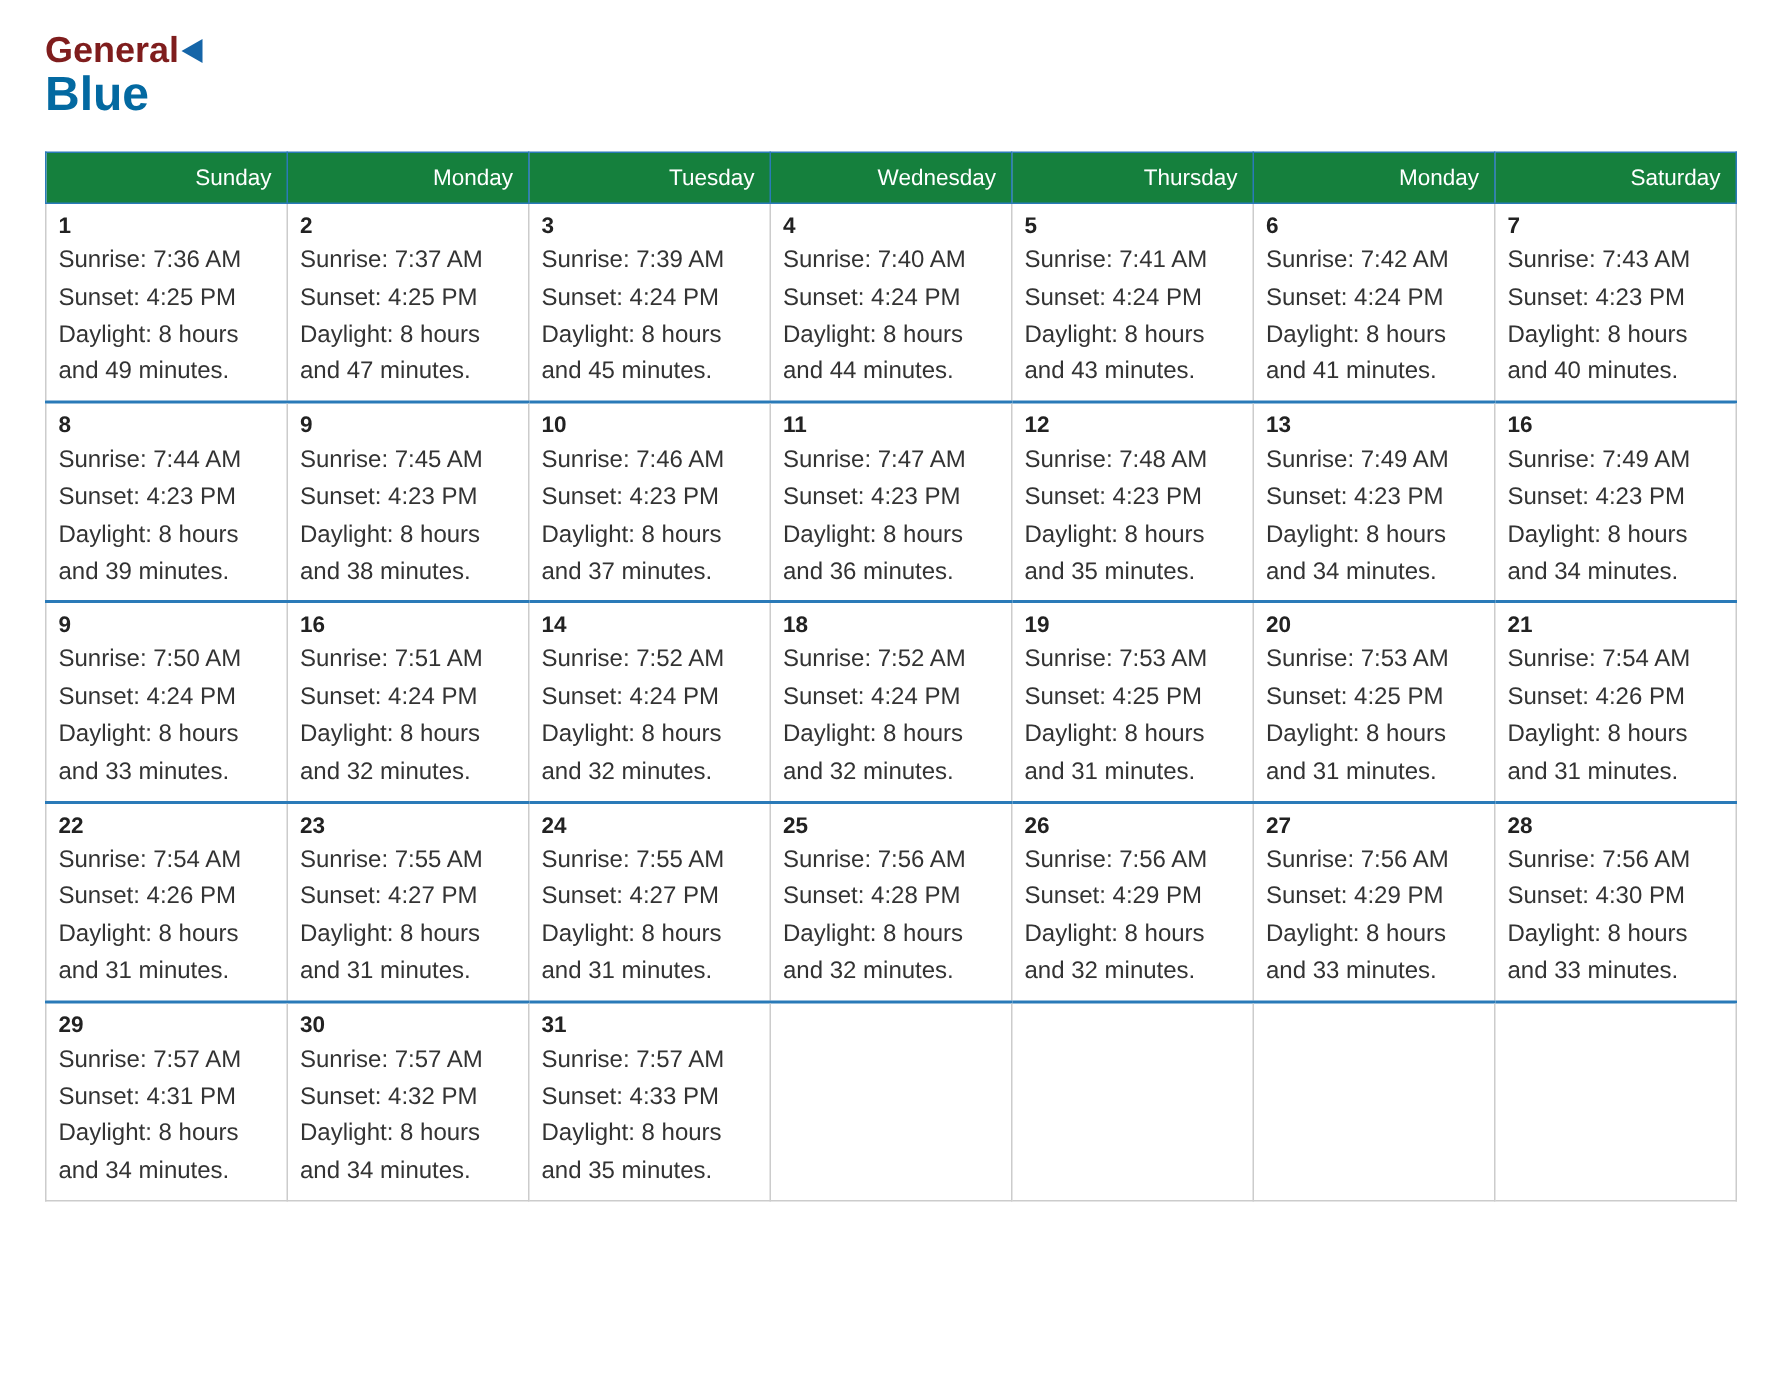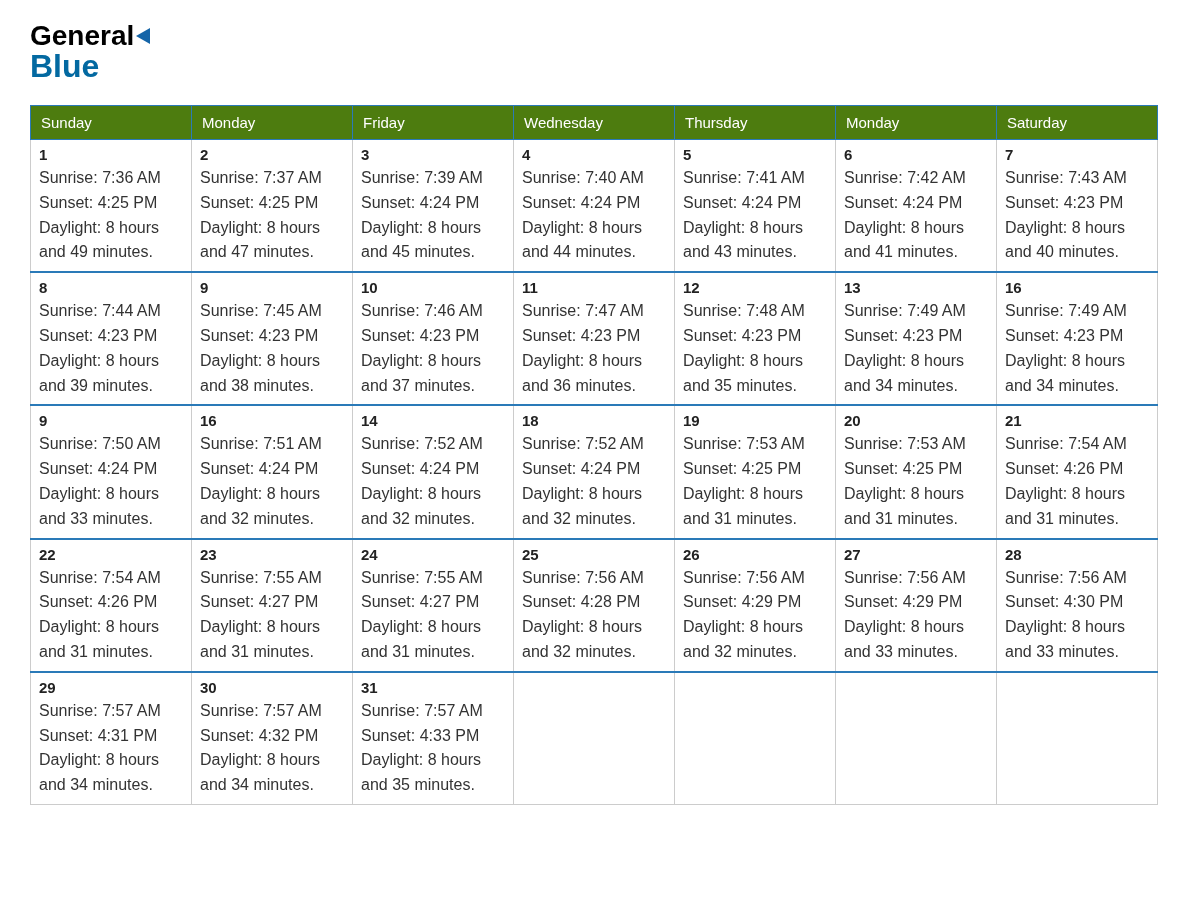--- a/index.html
+++ b/index.html
@@ -34,26 +34,26 @@
       font-size: 22px;
       color: #555;
       margin-top: 4px;
     }
     .calendar-table {
       width: 100%;
       border-collapse: collapse;
       table-layout: fixed;
     }
     .calendar-table th {
-      background-color: #4d7c0f;
+      background-color: #15803d;
       color: #fff;
       font-size: 15px;
       font-weight: normal;
       padding: 8px 10px;
-      text-align: left;
+      text-align: right;
       border: 1px solid #2a7ab8;
     }
     .calendar-table td {
       vertical-align: top;
       padding: 6px 8px;
       font-size: 12.5px;
       color: #333;
       border: 1px solid #ccc;
       height: 110px;
     }
@@ -73,23 +73,23 @@
       color: #333;
     }
     .empty-cell {
       background: #fff;
     }
     .logo-wrapper {
       display: flex;
       align-items: center;
     }
     .logo-general {
-      font-size: 28px;
-      font-weight: bold;
-      color: #000000;
+      font-size: 24px;
+      font-weight: bold;
+      color: #7f1d1d;
     }
     .logo-triangle {
       display: inline-block;
       width: 0;
       height: 0;
       border-left: 14px solid #1565a8;
       border-top: 8px solid transparent;
       border-bottom: 8px solid transparent;
       margin-left: 2px;
       vertical-align: middle;
@@ -117,21 +117,21 @@
     <div class="month-title"></div>
     <div class="location-title"></div>
   </div>
 </div>
 
 <table class="calendar-table">
   <thead>
     <tr>
     <th>Sunday</th>
         <th>Monday</th>
-        <th>Friday</th>
+        <th>Tuesday</th>
         <th>Wednesday</th>
         <th>Thursday</th>
         <th>Monday</th>
         <th>Saturday</th>
       </tr>
   </thead>
   <tbody id="calendar-body">
   <tr>
         <td>
           <span class="day-number">1</span>

